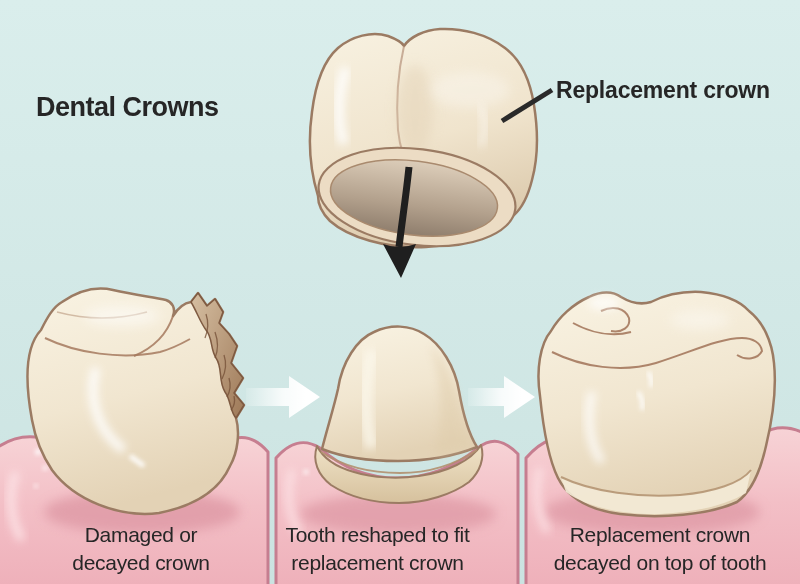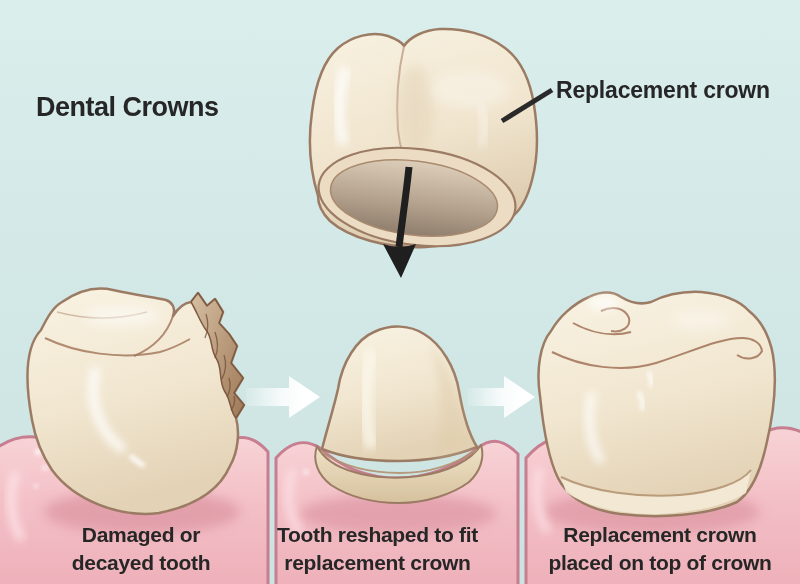--- a/index.html
+++ b/index.html
@@ -14,21 +14,21 @@
     font-size:27px;font-weight:bold;letter-spacing:-0.5px;
     color:var(--text,#262626);white-space:nowrap;margin-top:32px;
   }
   .callout-label{
     position:absolute;left:556px;top:77px;
     font-size:23px;font-weight:bold;letter-spacing:-0.2px;
     color:var(--text,#262626);white-space:nowrap;
   }
   .step-label{
     position:absolute;top:521px;text-align:center;
-    font-size:21px;line-height:28px;font-weight:bold;letter-spacing:-0.3px;
+    font-size:21px;line-height:28px;font-weight:normal;letter-spacing:-0.3px;
     color:var(--text,#231f20);
   }
   .step-label.s1{left:16px;width:250px;}
   .step-label.s2{left:276px;width:203px;}
   .step-label.s3{left:528px;width:264px;}
 </style>
 </head>
 <body>
 
 <div class="stage">
@@ -164,26 +164,26 @@
 
     <path d="M 502 121 L 552 90" stroke="#2a2a2a" stroke-width="5"></path>
   </svg>
 
   <div class="title">Dental Crowns</div>
 
   <div class="callout-label">Replacement crown</div>
 
   <div class="step-label s1">
     <div>Damaged or</div>
-    <div>decayed tooth</div>
+    <div>decayed crown</div>
   </div>
 
   <div class="step-label s2">
     <div>Tooth reshaped to fit</div>
     <div>replacement crown</div>
   </div>
 
   <div class="step-label s3">
     <div>Replacement crown</div>
-    <div>placed on top of crown</div>
+    <div>decayed on top of tooth</div>
   </div>
 
 </div>
 
 </body></html>

